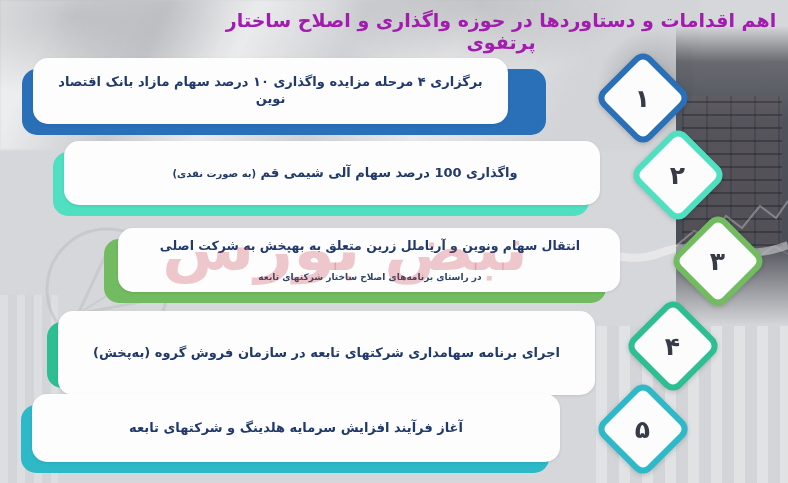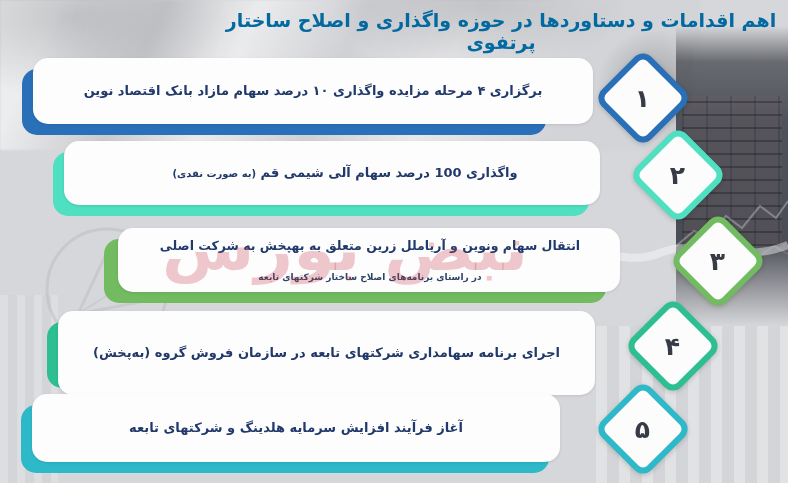--- a/index.html
+++ b/index.html
@@ -34,33 +34,33 @@
   .ghost-bars-left{position:absolute;left:0;top:295px;width:58px;height:188px;z-index:0;opacity:.35;
     background:repeating-linear-gradient(90deg, rgba(255,255,255,.5) 0 8px, rgba(190,191,195,.3) 8px 17px);}
   .ghost-wave{position:absolute;left:540px;top:215px;width:248px;height:70px;z-index:1;opacity:.6;}
 
   
   .aperture{position:absolute;left:40px;top:222px;z-index:1;opacity:.8;}
 
   
   .title{position:absolute;left:220px;right:6px;top:9px;z-index:3;
     text-align:center;direction:rtl;
-    font-size:19px;font-weight:bold;color:#0369a1;letter-spacing:0;}
+    font-size:19px;font-weight:bold;color:#a21caf;letter-spacing:0;}
 
   
   .row{position:absolute;left:0;top:0;width:0;height:0;z-index:2;}
   .accent{position:absolute;border-radius:15px;background:var(--accent);z-index:2;}
   .card{position:absolute;background:#fdfdfe;border-radius:15px;z-index:3;
     display:flex;flex-direction:column;align-items:center;justify-content:center;
     box-shadow:0 1px 3px rgba(0,0,0,.10);padding:0 14px;box-sizing:border-box;}
   .card .line{direction:rtl;text-align:center;font-weight:bold;color:#21396b;font-size:13px;line-height:1.3;}
   .card .note{font-size:10px;font-weight:bold;color:#21396b;margin-left:26px;}
   .card .sub{direction:rtl;text-align:center;font-size:9px;font-weight:bold;color:#2c4366;margin-top:17px;}
 
-  .r1 .card{left:33px;top:58px;width:560px;height:66px;}
+  .r1 .card{left:33px;top:58px;width:475px;height:66px;}
   .r1 .accent{left:22px;top:69px;width:524px;height:66px;}
   .r2 .card{left:64px;top:141px;width:536px;height:64px;}
   .r2 .accent{left:53px;top:152px;width:536px;height:64px;}
   .r3 .card{left:118px;top:228px;width:502px;height:64px;padding-left:16px;}
   .r3 .accent{left:104px;top:239px;width:502px;height:64px;}
   .r4 .card{left:58px;top:311px;width:537px;height:84px;}
   .r4 .accent{left:47px;top:322px;width:537px;height:66px;}
   .r5 .card{left:32px;top:394px;width:528px;height:68px;}
   .r5 .accent{left:21px;top:405px;width:528px;height:68px;}
 

